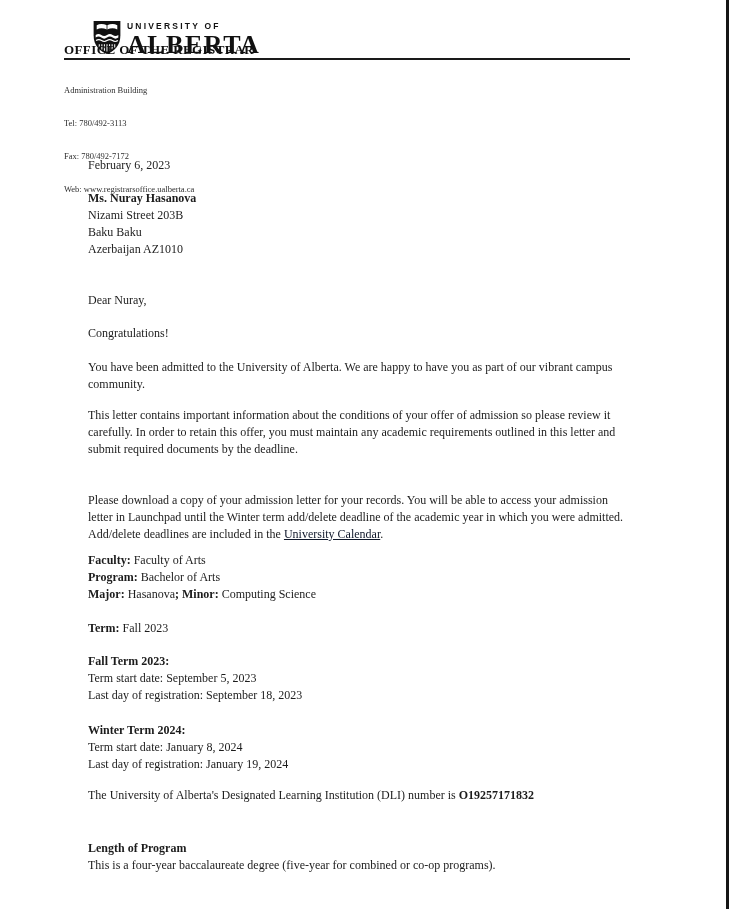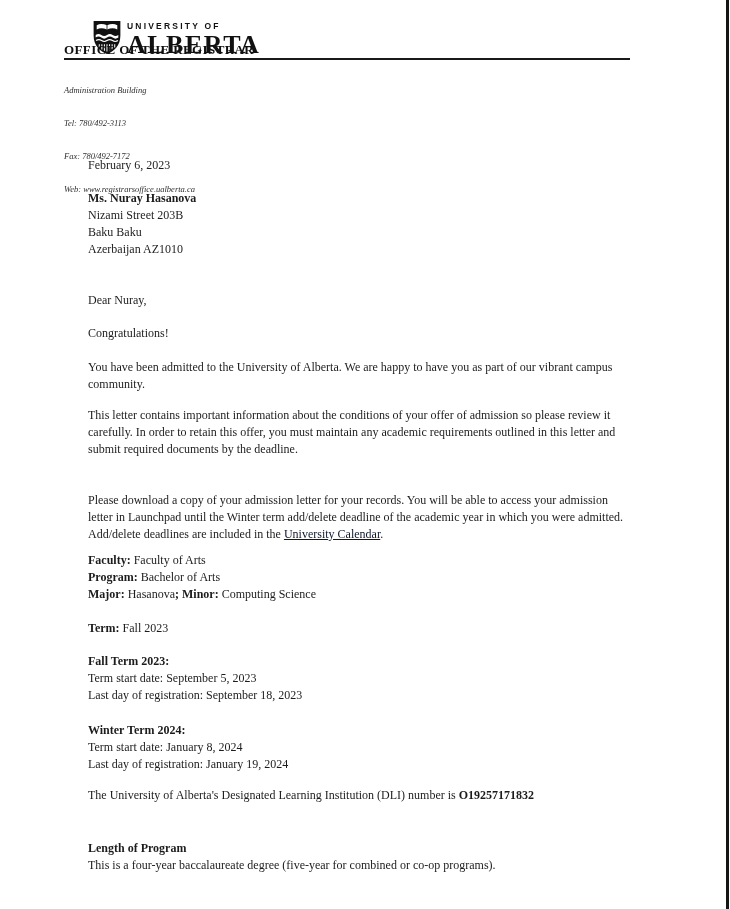--- a/index.html
+++ b/index.html
@@ -18,21 +18,21 @@
   }
   .logo-alberta{
     font-family:Liberation Serif, serif;
     font-weight:700;font-size:26px;letter-spacing:1.5px;color:#111;display:block;margin-top:1px;
   }
   .header-right{position:absolute;left:64px;top:43px;width:566px;text-align:left;}
   .office-title{
     font-weight:700;font-size:13px;letter-spacing:0.4px;color:#111;line-height:14px;
   }
   .header-rule{height:2px;background:#1a1a1a;margin-top:1px;}
-  .addr{margin-top:3px;font-size:8.5px;line-height:11px;color:#2e2e2e;white-space:pre-wrap;font-style:italic;}
+  .addr{margin-top:3px;font-size:8.5px;line-height:11px;color:#2e2e2e;white-space:pre-wrap;}
   
   .letter{position:absolute;left:88px;top:0;width:545px;font-size:12px;line-height:17px;margin-top:32px;}
   .letter p,.letter div.block{margin:0;}
   .b{font-weight:700;}
   a.cal-link{color:#0f172a;text-decoration:underline;cursor:pointer;}
 </style>
 </head>
 <body>
 
 <div class="page-edge"></div>

